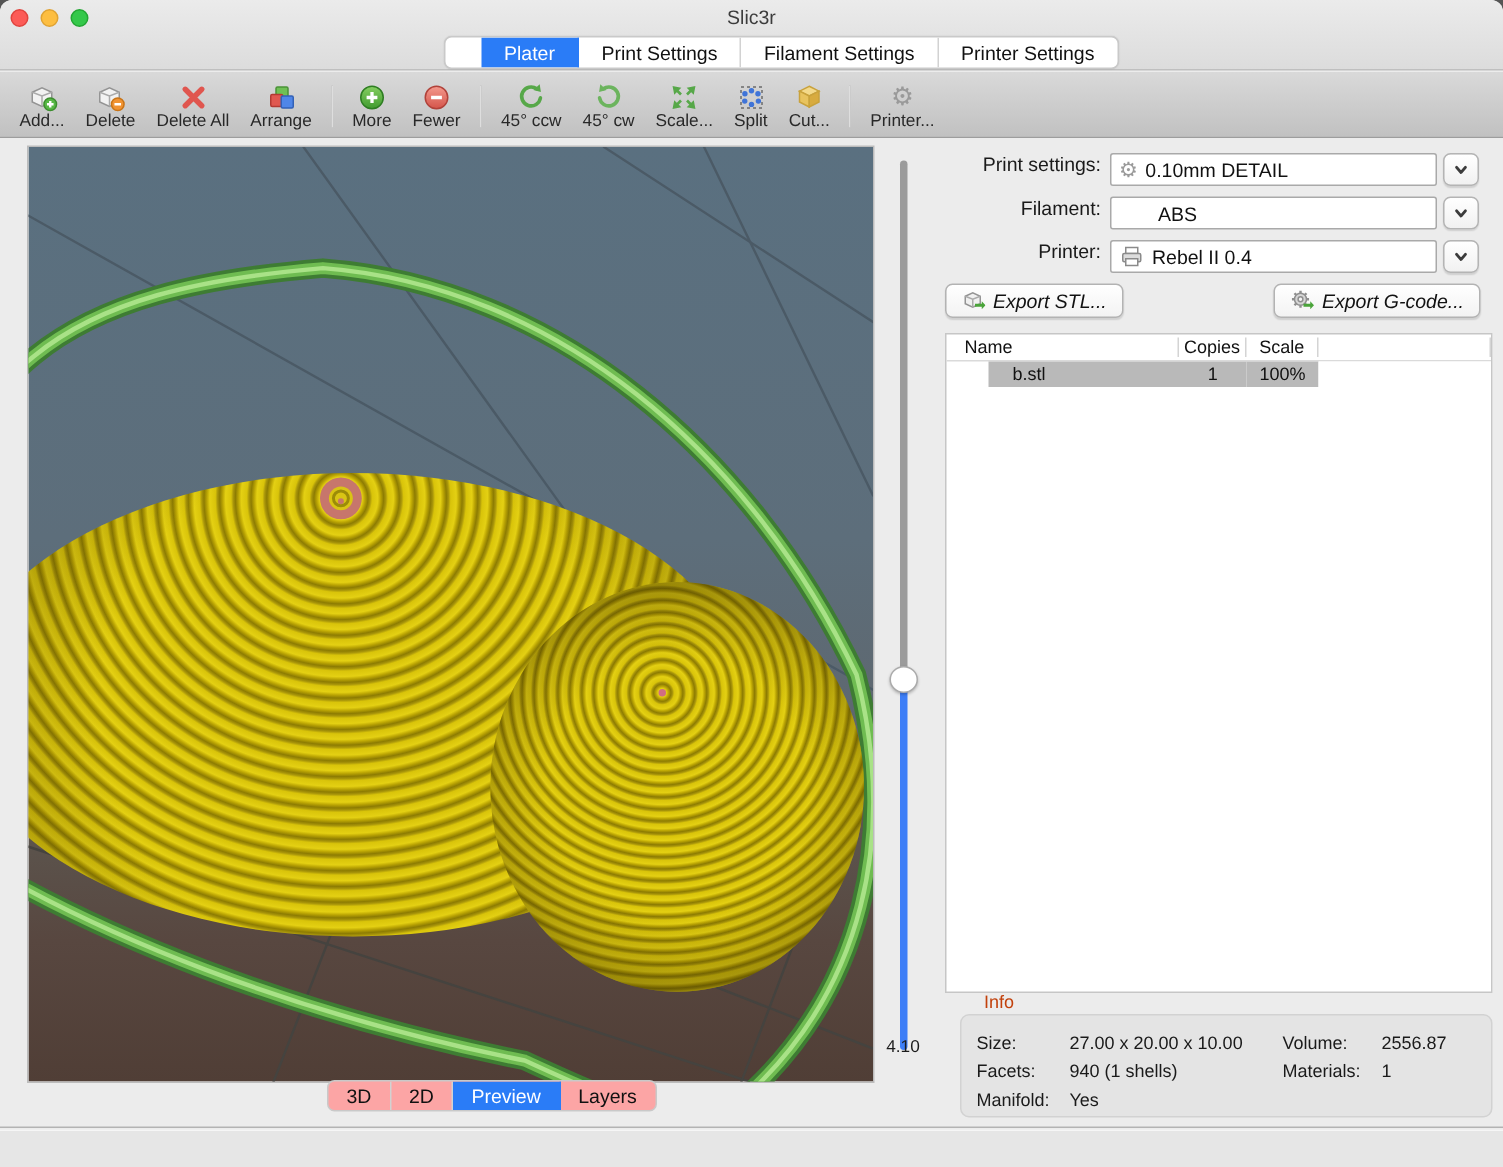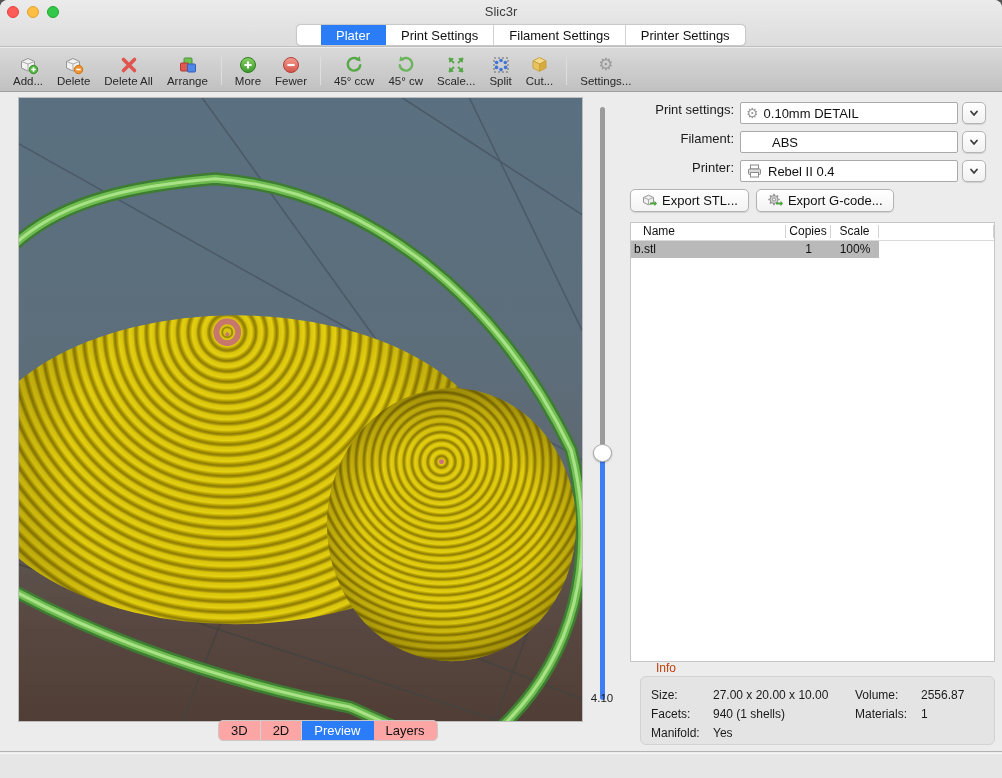--- a/index.html
+++ b/index.html
@@ -61,36 +61,36 @@
   .rpanel{position:absolute;left:630px;top:0;width:365px;height:660px;}
   .frow{position:absolute;left:0;width:365px;height:23px;display:flex;align-items:flex-start;}
   .frow .flabel{width:110px;text-align:right;font-size:13px;color:#1a1a1a;padding-right:6px;}
   .combo{width:218px;height:22px;background:#fff;border:1px solid #a9a9a9;border-radius:2px;
     display:flex;align-items:center;font-size:13px;color:#111;padding-left:5px;gap:5px;overflow:hidden;}
   .combo .ctext{white-space:nowrap;}
   .combo.noicon{padding-left:31px;}
   .drop-btn{width:24px;height:22px;margin-left:4px;border:1px solid #b4b4b4;border-radius:5px;
     background:linear-gradient(#fff,#f1f1f1);display:flex;align-items:center;justify-content:center;
     box-shadow:0 1px 1px rgba(0,0,0,.12);}
-  .exprow{position:absolute;left:0;top:97px;width:357px;display:flex;justify-content:flex-start;gap:7px;}
+  .exprow{position:absolute;left:0;top:97px;width:357px;display:flex;justify-content:space-between;gap:7px;font-style:italic;}
   .btn{height:23px;border:1px solid #b3b3b3;border-radius:5px;background:linear-gradient(#fff,#f3f3f3);
     display:flex;align-items:center;gap:5px;font-size:13px;color:#111;padding:0 10px;
     box-shadow:0 1px 1px rgba(0,0,0,.12);}
 
   
   .objtable{position:absolute;left:0;top:130px;width:365px;height:440px;background:#fff;
     border:1px solid #c6c6c6;font-size:12px;color:#111;}
   .thead{display:grid;grid-template-columns:155px 45px 48px 1fr;height:18px;
     border-bottom:1px solid #dadada;align-items:center;}
   .thead .hc{height:13px;line-height:13px;border-right:1px solid #d4d4d4;}
   .hc.name{padding-left:12px;}
   .hc.center{text-align:center;}
   .trow{display:grid;grid-template-columns:155px 45px 48px 1fr;height:17px;align-items:center;}
   .trow .c{height:17px;line-height:17px;background:#b9b9b9;}
-  .trow .c.name{padding-left:3px;}
+  .trow .c.name{padding-left:16px;margin-left:28px;}
   .trow .c.center{text-align:center;}
   .trow .c.blank{background:#fff;}
 
   
   .info-title{position:absolute;left:26px;top:569px;font-size:12px;color:#c2410c;}
   .infobox{position:absolute;left:10px;top:584px;width:355px;height:69px;background:#e4e4e4;
     border:1px solid #d2d2d2;border-radius:6px;padding:8px 0 0 10px;
     display:grid;grid-template-columns:62px 142px 66px auto;grid-auto-rows:19px;
     font-size:12px;color:#1a1a1a;align-items:center;}
 
@@ -262,21 +262,21 @@
       </span>
       <span class="lbl">Cut...</span>
     </div>
 
     <div class="tb-sep"></div>
 
     <div class="tb-item">
       <span class="ico">
           <span class="gear-glyph">⚙</span>
         </span>
-      <span class="lbl">Settings...</span>
+      <span class="lbl">Printer...</span>
     </div>
   </div>
 
   <div class="content">
 
     <div class="viewport">
       <svg width="563" height="623" viewBox="0 0 565 625" preserveAspectRatio="none">
         <defs>
           <linearGradient id="sky" x1="0" y1="0" x2="0" y2="1">
             <stop offset="0" stop-color="#5a7080"></stop>

